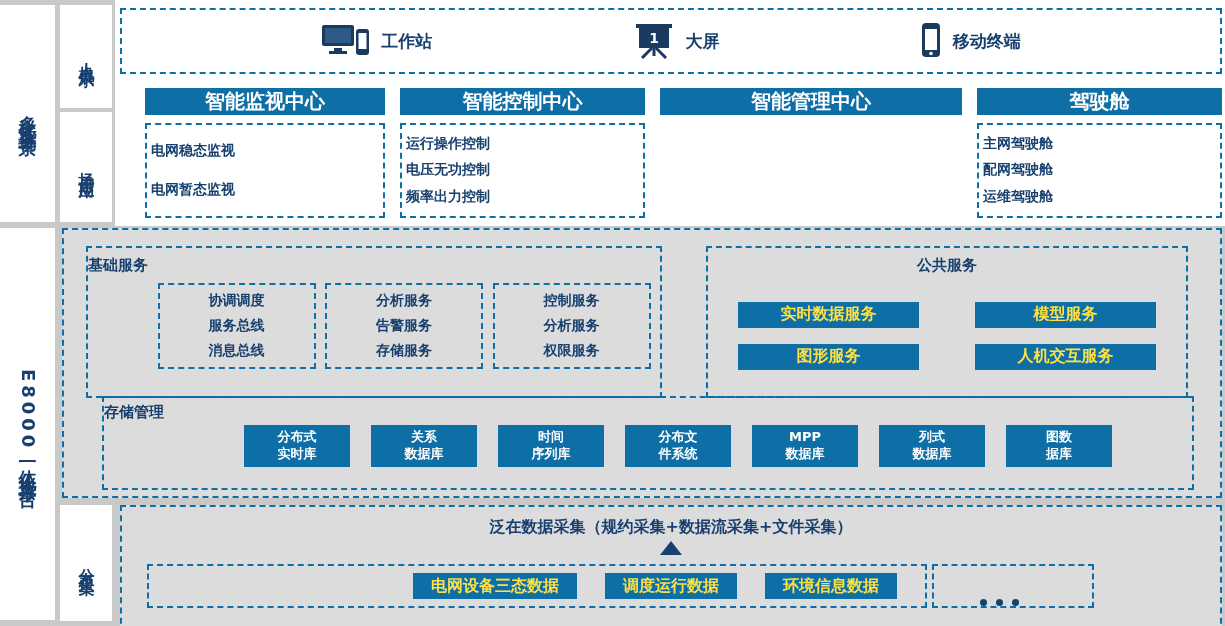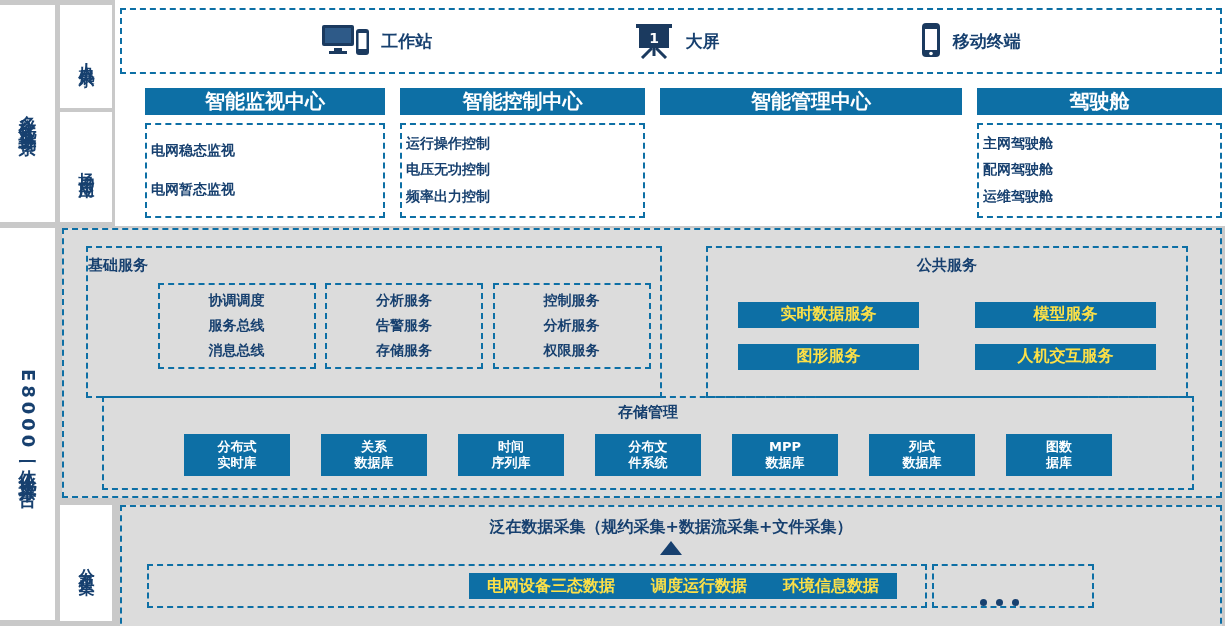--- a/index.html
+++ b/index.html
@@ -57,33 +57,33 @@
                justify-content:space-evenly;align-items:center;}
 
   .public-box{position:absolute;left:642px;top:16px;width:482px;height:152px;
               display:flex;flex-direction:column;padding-top:8px;}
   .public-grid{flex:1;display:grid;grid-template-columns:1fr 1fr;grid-template-rows:26px 26px;
                column-gap:56px;row-gap:16px;align-content:center;padding:0 30px;}
   .blue-btn{background:var(--primary);color:#fde047;font-weight:bold;font-size:16px;
             display:flex;align-items:center;justify-content:center;white-space:nowrap;}
 
   .storage-box{position:absolute;left:38px;top:166px;width:1092px;height:94px;
-               display:flex;flex-direction:column;padding-top:5px;}
+               display:flex;padding-top:5px;}
   .storage-row{flex:1;display:flex;justify-content:space-between;align-items:center;padding:0 80px;}
   .storage-btn{width:106px;height:42px;background:var(--primary);color:#fff;font-weight:bold;
                font-size:13px;display:flex;flex-direction:column;align-items:center;
                justify-content:center;line-height:1.25;}
 
   
   .collection-box{position:absolute;left:120px;top:505px;width:1102px;height:129px;background:var(--gray);}
   .collection-title{margin-top:10px;text-align:center;color:var(--navy);font-weight:bold;font-size:16px;}
   .up-arrow{width:0;height:0;border-left:11px solid transparent;border-right:11px solid transparent;
             border-bottom:14px solid var(--navy);margin:3px auto 0;}
   .coll-inner{position:absolute;left:25px;top:57px;width:780px;height:44px;
-              display:flex;align-items:center;justify-content:flex-end;padding-right:28px;}
+              display:flex;align-items:center;justify-content:flex-end;gap:28px;padding-right:28px;}
   .coll-btn{height:26px;padding:0 18px;}
   .coll-more{position:absolute;left:810px;top:57px;width:162px;height:44px;}
   .dots{position:absolute;left:858px;top:92px;display:flex;gap:9px;}
   .dot{width:7px;height:7px;border-radius:50%;background:var(--navy);}
 </style>
 </head>
 <body>
 
 <div class="stage">
   <div class="white-backdrop"></div>

